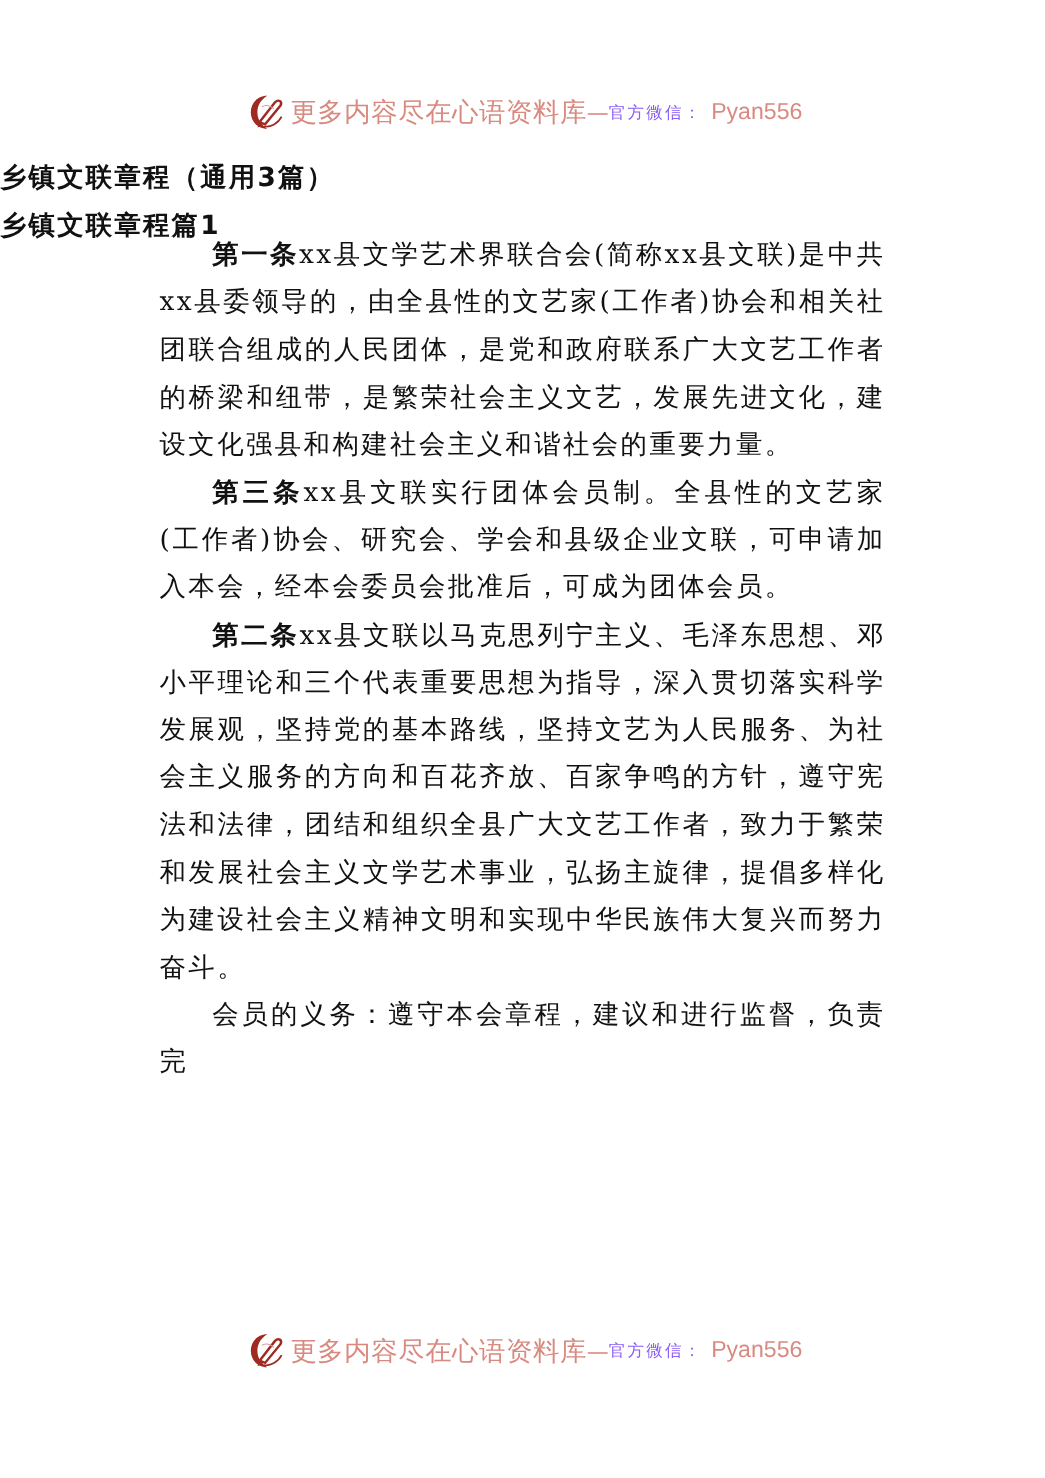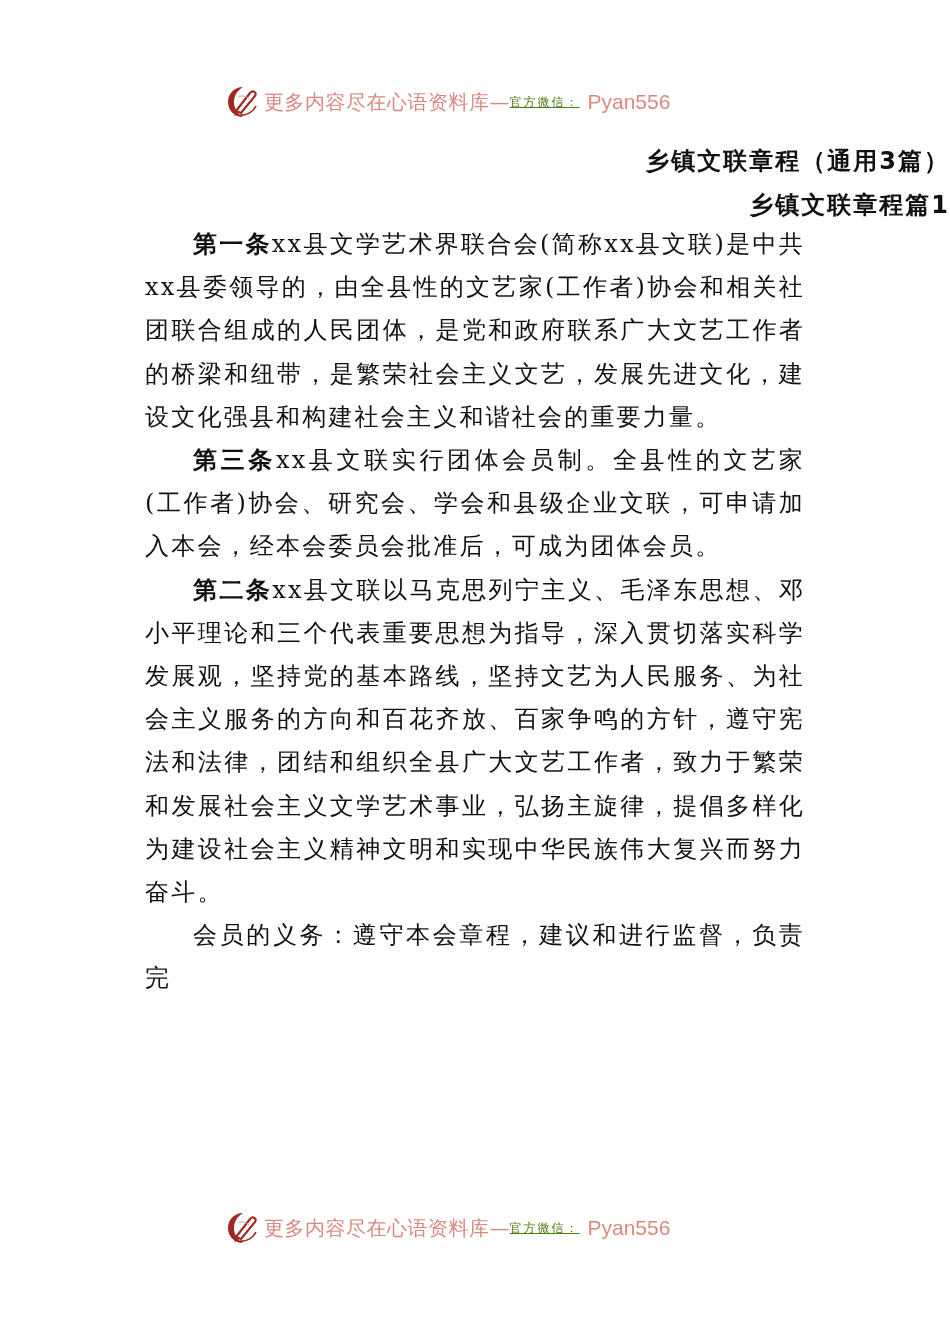--- a/index.html
+++ b/index.html
@@ -27,68 +27,67 @@
     .watermark.bottom { top: 1208px; }
     .wm-logo {
       width: 34px;
       height: 34px;
       margin-right: 4px;
       display: inline-block;
     }
     .wm-text-red {
       color: #d98a80;
       font-family: "DejaVu Serif", serif;
-      font-size: 20px;
+      font-size: 24px;
       letter-spacing: 0.5px;
     }
     .wm-dash {
       color: #d98a80;
       font-size: 20px;
       font-family: "DejaVu Sans", sans-serif;
     }
     .wm-text-gray {
-      color: #4d7c0f;
+      color: #8b5cf6;
       font-family: "DejaVu Serif", serif;
-      font-size: 12px;
+      font-size: 15px;
       letter-spacing: 2px;
-      text-decoration: underline;
     }
     .wm-text-id {
       color: #d98a80;
       font-family: "Liberation Sans", sans-serif;
       font-size: 21px;
       margin-left: 8px;
     }
     .doc-title {
       position: absolute;
       top: 140px;
       left: 0;
       width: 950px;
-      text-align: right;
+      text-align: left;
       font-size: 24px;
       font-weight: bold;
       letter-spacing: 2px;
       line-height: 42px;
       font-family: "DejaVu Sans", sans-serif;
     }
     .doc-subtitle {
       position: absolute;
       top: 184px;
       left: 0;
       width: 950px;
-      text-align: right;
+      text-align: left;
       font-size: 24px;
       font-weight: bold;
       letter-spacing: 2px;
       line-height: 42px;
       font-family: "DejaVu Sans", sans-serif;
     }
     .content {
       position: absolute;
-      top: 223px;
+      top: 210px;
       left: 145px;
       width: 660px;
     }
     .para {
       margin: 0;
       font-size: 24px;
       line-height: 43.2px;
       text-indent: 48px;
       text-align: justify;
       text-align-last: left;

